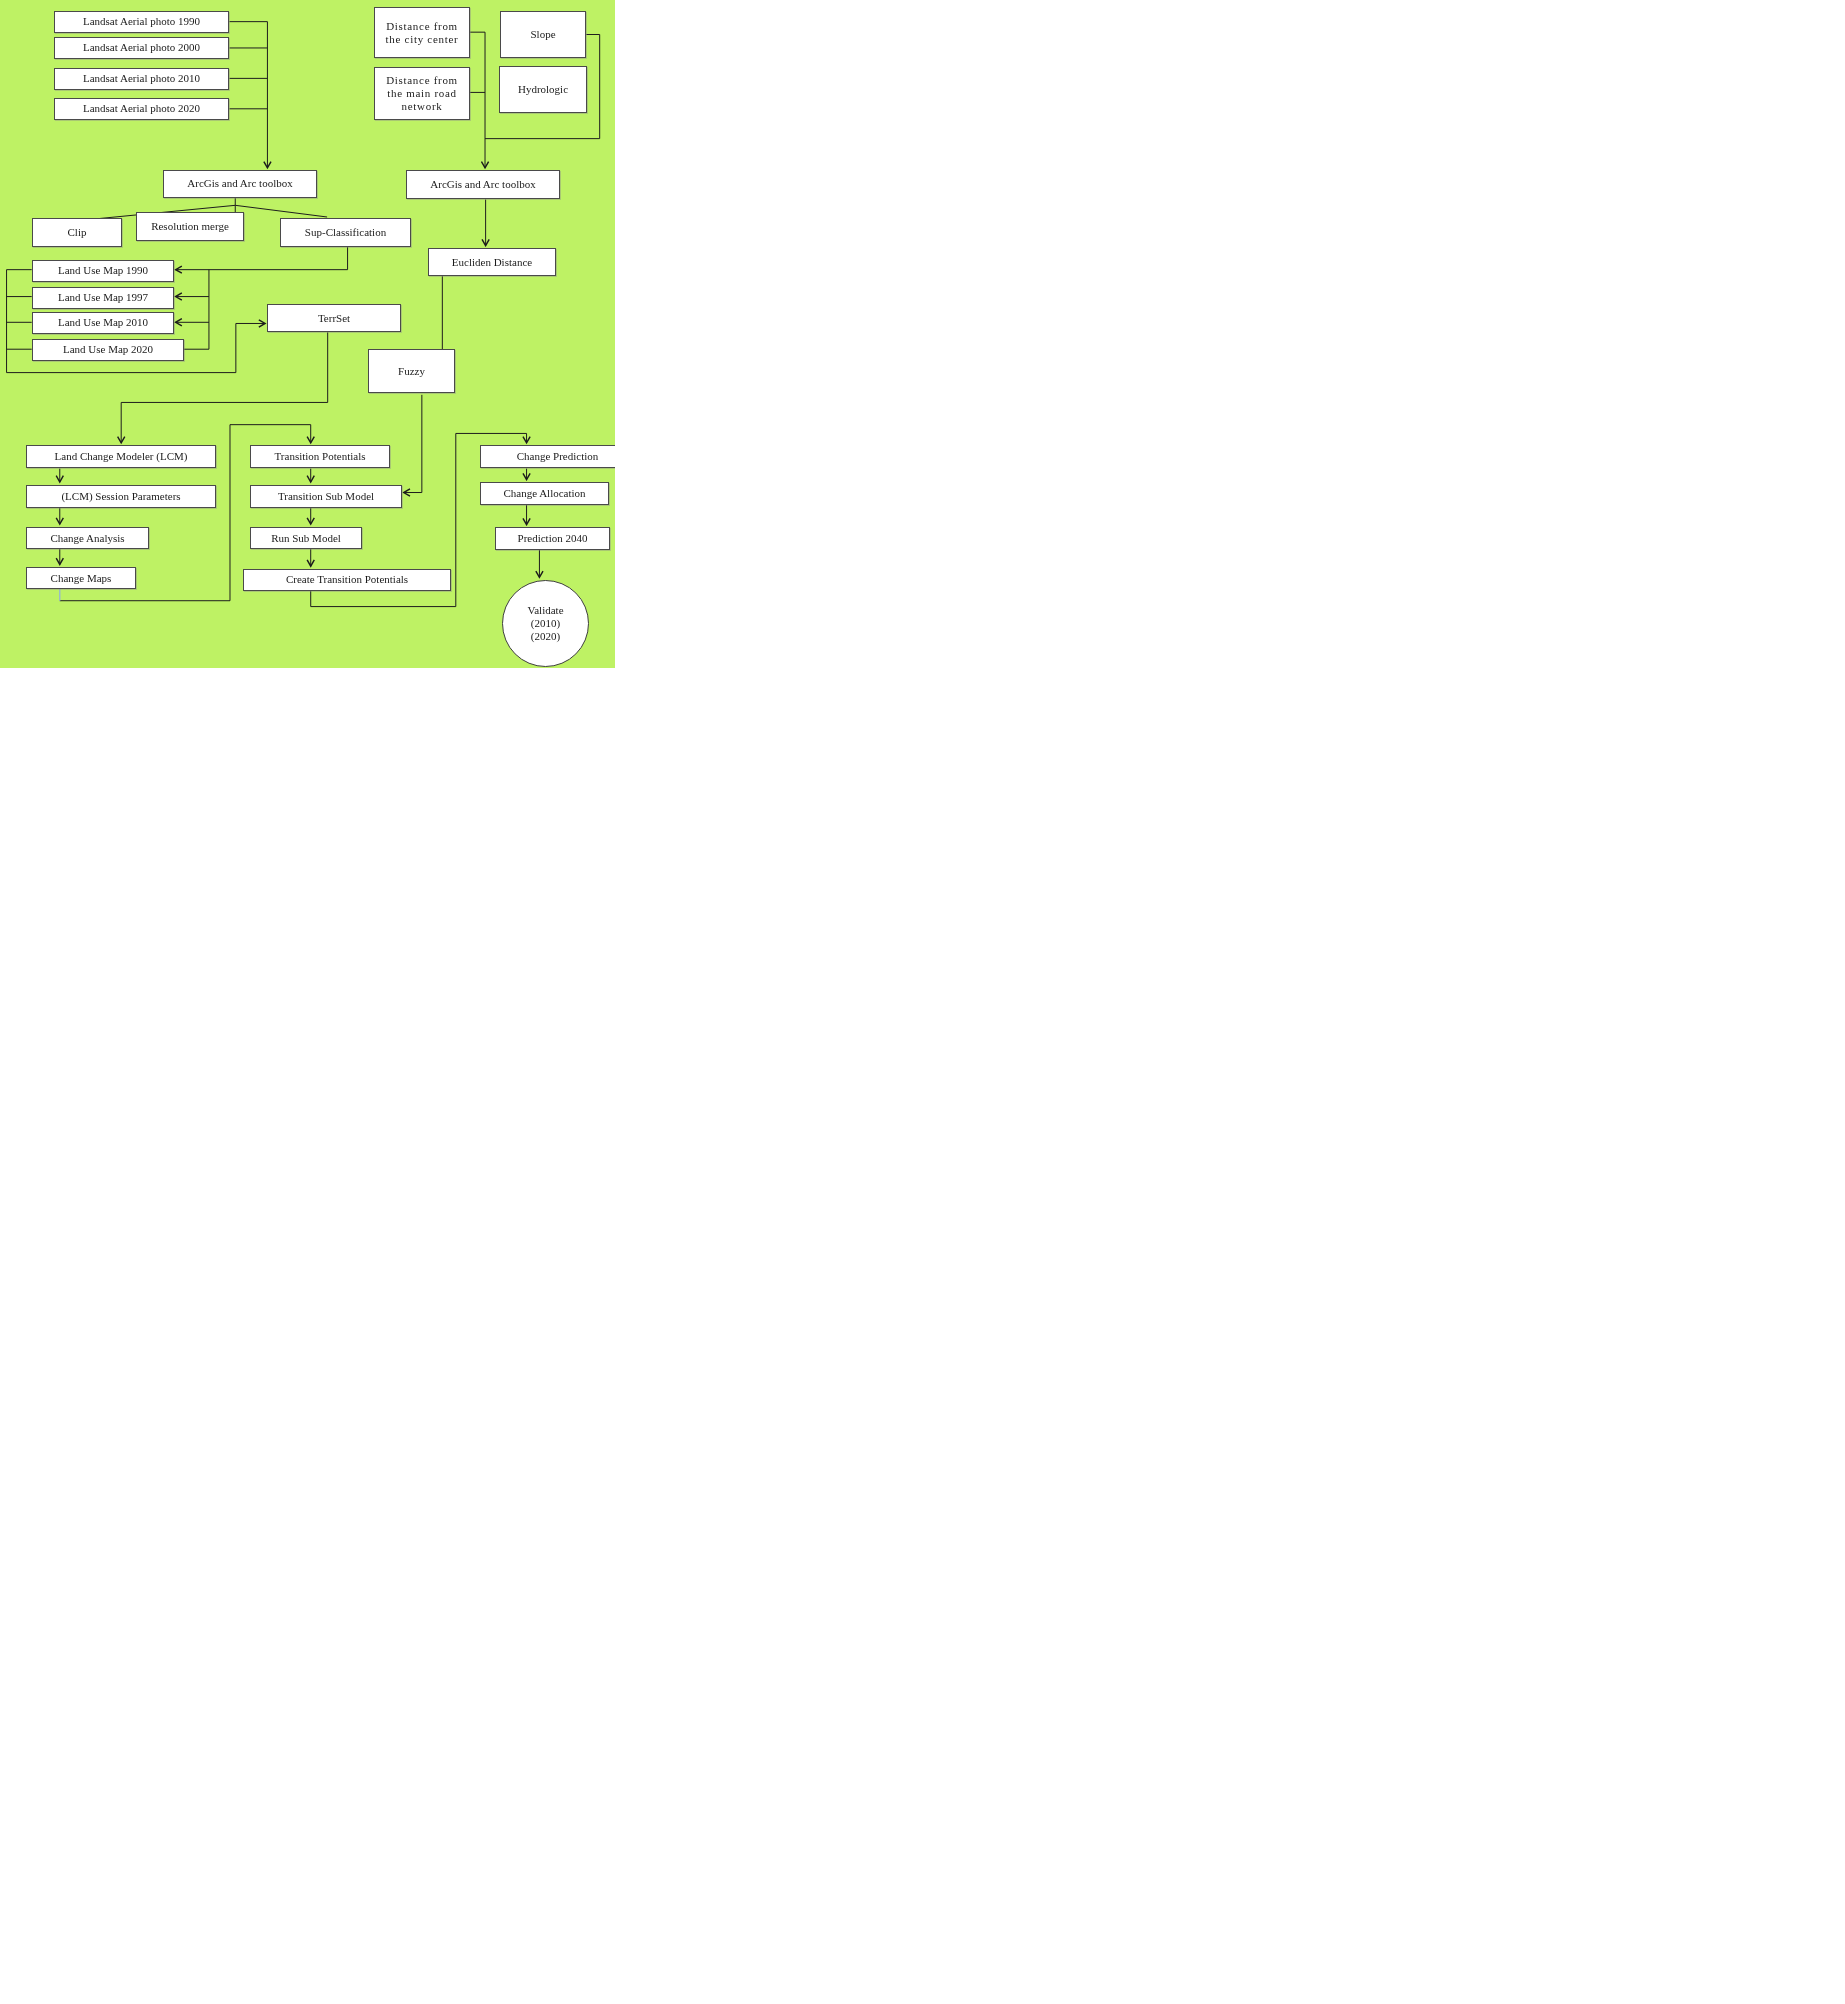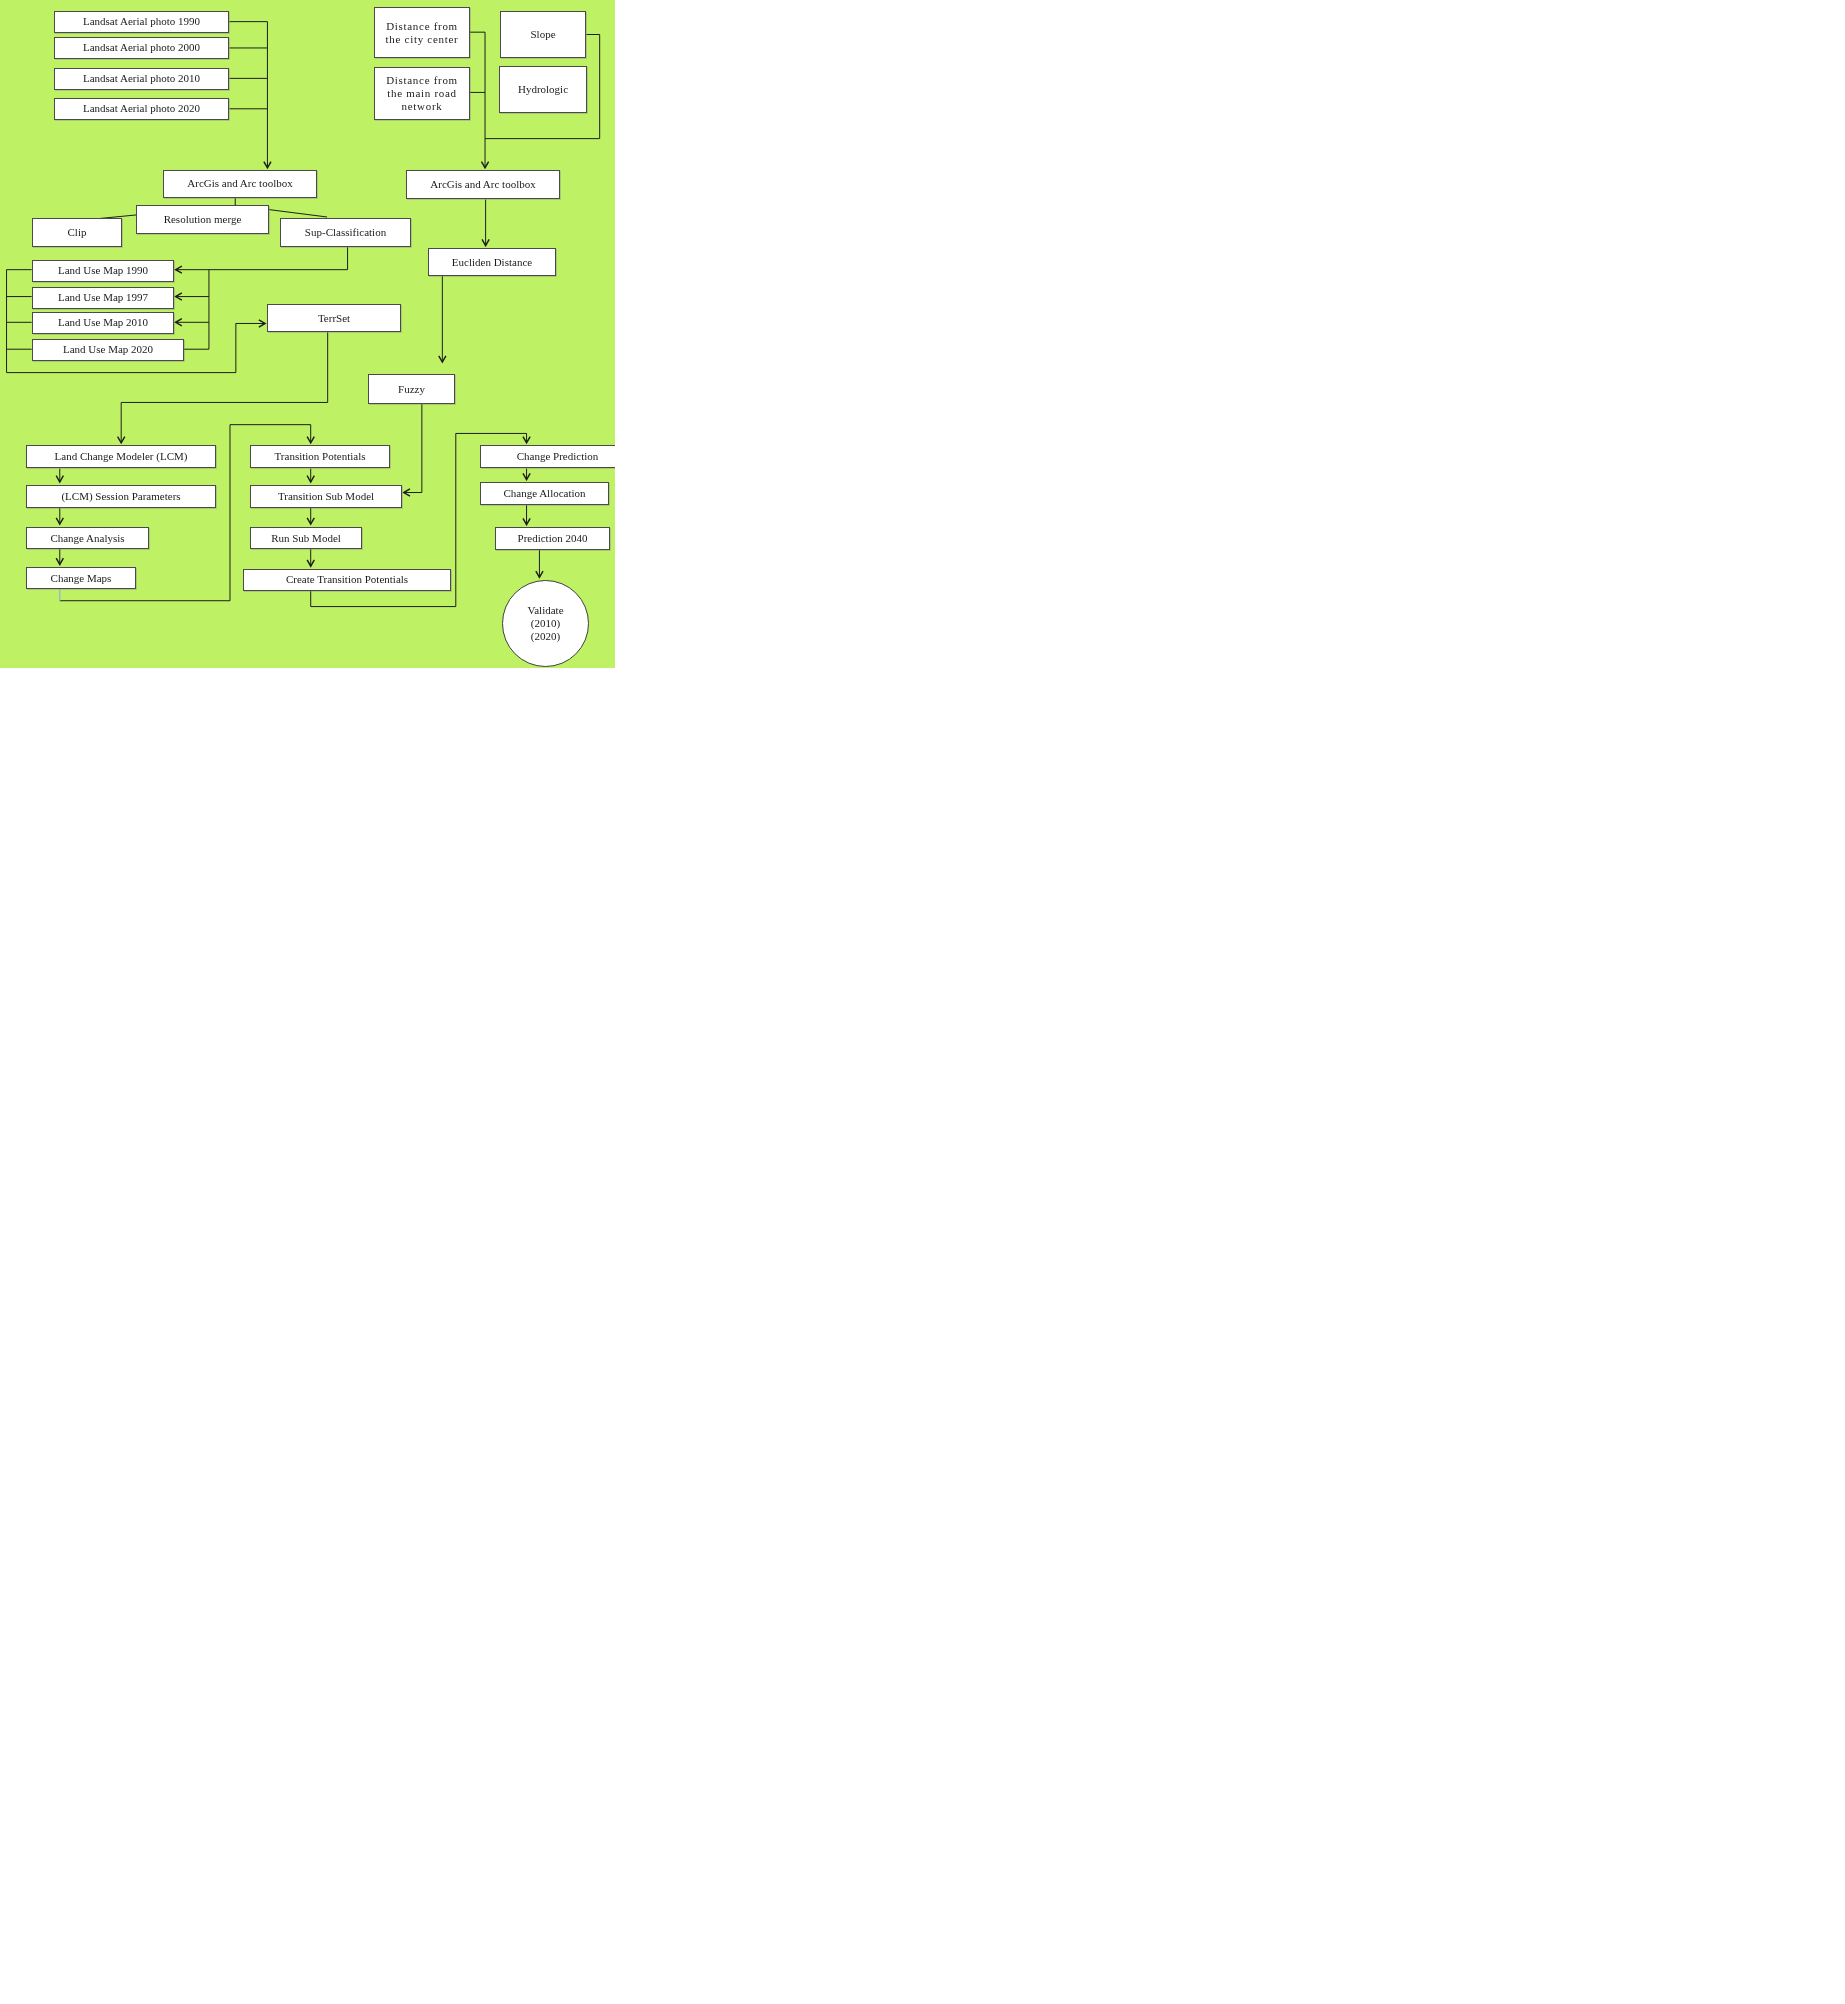--- a/index.html
+++ b/index.html
@@ -131,31 +131,31 @@
   <div class="box wide-letter" style="left:374px;top:67px;width:96px;height:53px">Distance from
 the main road
 network</div>
   <div class="box" style="left:500px;top:11px;width:86px;height:47px">Slope</div>
   <div class="box" style="left:499px;top:66px;width:88px;height:47px">Hydrologic</div>
 
   <div class="box" style="left:163px;top:170px;width:154px;height:27.5px">ArcGis and Arc toolbox</div>
   <div class="box" style="left:406px;top:170px;width:154px;height:29px">ArcGis and Arc toolbox</div>
 
   <div class="box" style="left:32px;top:218px;width:90px;height:29px">Clip</div>
-  <div class="box" style="left:136px;top:205px;width:133px;height:29px">Resolution merge</div>
+  <div class="box" style="left:136px;top:212px;width:108px;height:29px">Resolution merge</div>
   <div class="box" style="left:280px;top:218px;width:131px;height:29px">Sup-Classification</div>
 
   <div class="box" style="left:32px;top:260px;width:142px;height:21.7px">Land Use Map 1990</div>
   <div class="box" style="left:32px;top:287px;width:142px;height:21.7px">Land Use Map 1997</div>
   <div class="box" style="left:32px;top:312px;width:142px;height:21.7px">Land Use Map 2010</div>
   <div class="box" style="left:32px;top:339px;width:152px;height:21.7px">Land Use Map 2020</div>
 
   <div class="box" style="left:267px;top:304px;width:134px;height:28px">TerrSet</div>
   <div class="box" style="left:428px;top:248px;width:128px;height:28px">Eucliden Distance</div>
-  <div class="box" style="left:368px;top:374px;width:87px;height:30px">Fuzzy</div>
+  <div class="box" style="left:368px;top:349px;width:87px;height:44px">Fuzzy</div>
 
   <div class="box" style="left:26px;top:445px;width:190px;height:23.4px">Land Change Modeler (LCM)</div>
   <div class="box" style="left:26px;top:485px;width:190px;height:23px">(LCM) Session Parameters</div>
   <div class="box" style="left:26px;top:527px;width:123px;height:22px">Change Analysis</div>
   <div class="box" style="left:26px;top:567px;width:110px;height:22px">Change Maps</div>
 
   <div class="box" style="left:250px;top:445px;width:140px;height:23.4px">Transition Potentials</div>
   <div class="box" style="left:250px;top:485px;width:152px;height:23px">Transition Sub Model</div>
   <div class="box" style="left:250px;top:527px;width:112px;height:22px">Run Sub Model</div>
   <div class="box" style="left:243px;top:569px;width:208px;height:21.7px">Create Transition Potentials</div>

